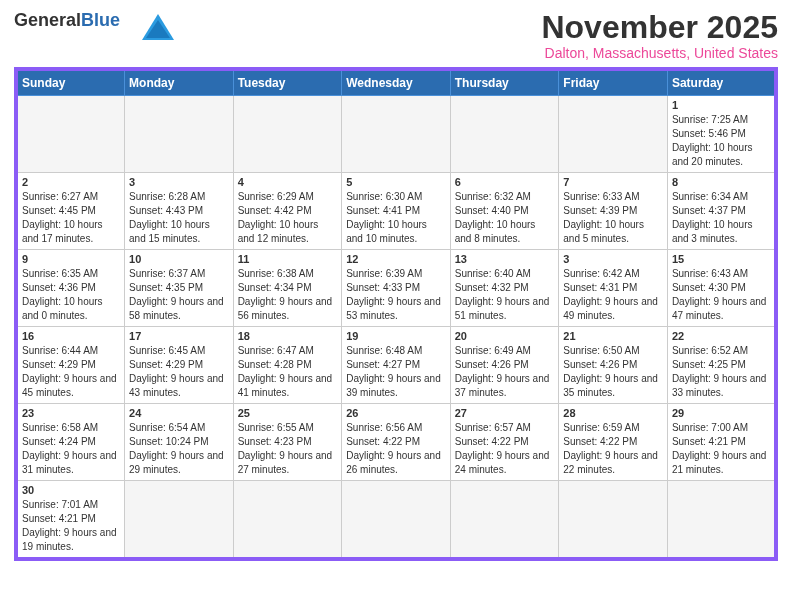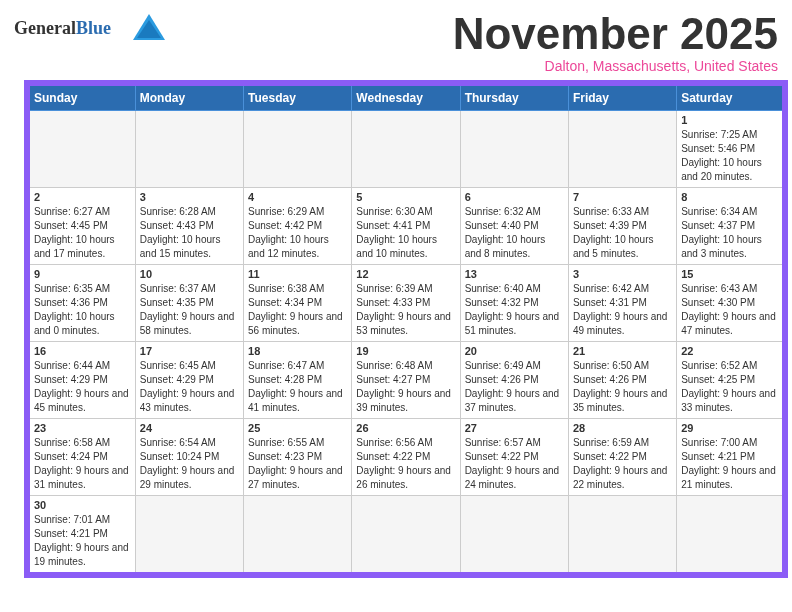--- a/index.html
+++ b/index.html
@@ -17,55 +17,53 @@
       padding: 10px 14px 10px 14px;
     }
     .header {
       display: flex;
       justify-content: space-between;
       align-items: flex-start;
       margin-bottom: 6px;
     }
     .logo {
       display: flex;
-      align-items: center;
+      align-items: flex-start;
       gap: 16px;
-      font-family: Liberation Serif, serif;
     }
     .logo-text {
       font-size: 18px;
       font-weight: normal;
       color: #333;
     }
     .logo-text span {
       font-weight: bold;
     }
     .logo-icon {
       width: 36px;
       height: 36px;
       margin-left: 4px;
     }
     .title-block {
       text-align: right;
     }
     .calendar-title {
-      font-size: 44px;
+      font-size: 32px;
       font-weight: bold;
       color: #333;
       line-height: 1.1;
     }
     .calendar-subtitle {
       font-size: 14px;
       color: #ec4899;
     }
     .calendar {
       width: 100%;
       border-collapse: collapse;
-      border: 6px solid #8b5cf6;
-      margin-left: 10px;
+      border: 4px solid #8b5cf6;
     }
     .calendar th {
       background: #2b6cb0;
       color: #fff;
       font-size: 12px;
       font-weight: bold;
       padding: 5px 4px;
       border: 1px solid #4a90d9;
       text-align: left;
     }

